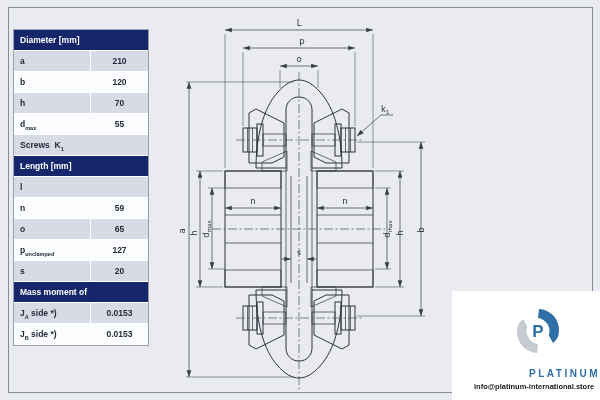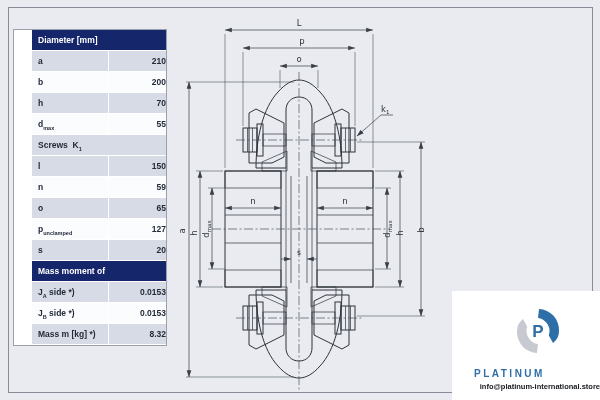--- a/index.html
+++ b/index.html
@@ -1,82 +1,82 @@
 <!DOCTYPE html>
 <html><head>
 <meta charset="utf-8">
 <style>
   html,body{margin:0;padding:0;}
   #stage{position:relative;width:600px;height:400px;background:#e9ebf1;overflow:hidden;
          font-family:"Liberation Sans",sans-serif;}
   #frame{position:absolute;left:8px;top:7px;width:583px;height:384px;border:1px solid #868c98;}
 
   
-  .tbl{position:absolute;left:13px;top:29px;width:134px;border:1px solid #99a0ac;background:#fff;padding-left:18px;}
+  .tbl{position:absolute;left:13px;top:29px;width:134px;border:1px solid #99a0ac;background:#fff;}
   .thead{height:20px;line-height:20px;background:#15266b;color:#ffffff;font-size:8.5px;
          font-weight:700;padding-left:6px;border-bottom:1px solid #fff;}
   .trow{display:flex;height:20px;line-height:20px;font-size:8.5px;font-weight:700;
         color:#232b39;border-bottom:1px solid #fff;}
   .g{background:#d7dbe5}
   .w{background:#fbfcfe}
   .cl{flex:0 0 70px;padding-left:6px;white-space:nowrap;overflow:hidden;}
-  .cv{flex:1;text-align:right;border-left:1px solid #fff;}
+  .cv{flex:1;text-align:center;border-left:1px solid #fff;}
   .cl sub{font-size:5.5px;}
 
   
   svg.draw{position:absolute;left:0;top:0;}
   .out{stroke:#2e333b;stroke-width:1;fill:none;}
   .thin{stroke:#2e333b;stroke-width:0.7;fill:none;}
   .dim{stroke:#4a505a;stroke-width:0.8;fill:none;}
   .ext{stroke:#4a505a;stroke-width:0.6;fill:none;}
   .cln{stroke:#4a505a;stroke-width:0.7;fill:none;stroke-dasharray:9 2.5 2 2.5;}
   text.dl{font-family:"DejaVu Sans",sans-serif;font-size:8.5px;fill:#2e333b;}
   text.sm{font-family:"DejaVu Sans",sans-serif;font-size:7.5px;fill:#2e333b;}
 
   
   .wm{position:absolute;left:452px;top:291px;width:148px;height:109px;background:#ffffff;}
   .wm svg{position:absolute;left:60px;top:16px;}
-  .wm-brand{position:absolute;left:0;right:0;top:77px;text-align:left;padding-left:22px;
+  .wm-brand{position:absolute;left:0;right:0;top:77px;text-align:right;padding-left:22px;
             font-size:10px;font-weight:700;letter-spacing:2.5px;color:#2f6fa8;}
-  .wm-email{position:absolute;left:0;right:0;top:91px;text-align:right;padding-left:22px;
+  .wm-email{position:absolute;left:0;right:0;top:91px;text-align:left;padding-left:22px;
             font-size:7.5px;font-weight:700;color:#15181d;}
 </style>
 </head>
 <body>
 
 <div id="stage">
   <div id="frame"></div>
 
   <div class="tbl">
     <div class="thead">Diameter [mm]</div>
 
     <div class="trow g">
       <div class="cl"><span>a</span><sub></sub><span></span></div>
       <div class="cv">210</div>
     </div>
     <div class="trow w">
       <div class="cl"><span>b</span><sub></sub><span></span></div>
-      <div class="cv">200</div>
+      <div class="cv">120</div>
     </div>
     <div class="trow g">
       <div class="cl"><span>h</span><sub></sub><span></span></div>
       <div class="cv">70</div>
     </div>
     <div class="trow w">
       <div class="cl"><span>d</span><sub>max</sub><span></span></div>
       <div class="cv">55</div>
     </div>
     <div class="trow g">
       <div class="cl"><span>Screws&nbsp;&nbsp;K</span><sub>1</sub><span></span></div>
     </div>
 
+    <div class="thead">Length [mm]</div>
 
     <div class="trow g">
       <div class="cl"><span>l</span><sub></sub><span></span></div>
-      <div class="cv">150</div>
     </div>
     <div class="trow w">
       <div class="cl"><span>n</span><sub></sub><span></span></div>
       <div class="cv">59</div>
     </div>
     <div class="trow g">
       <div class="cl"><span>o</span><sub></sub><span></span></div>
       <div class="cv">65</div>
     </div>
     <div class="trow w">
@@ -90,24 +90,20 @@
 
     <div class="thead">Mass moment of</div>
 
     <div class="trow g">
       <div class="cl"><span>J</span><sub>A</sub><span> side *)</span></div>
       <div class="cv">0.0153</div>
     </div>
     <div class="trow w">
       <div class="cl"><span>J</span><sub>B</sub><span> side *)</span></div>
       <div class="cv">0.0153</div>
-    </div>
-    <div class="trow g">
-      <div class="cl"><span>Mass m [kg] *)</span><sub></sub><span></span></div>
-      <div class="cv">8.32</div>
     </div>
   </div>
 
   <svg class="draw" width="600" height="400" viewBox="0 0 600 400">
     <defs>
       <pattern id="ha" width="5" height="5" patternUnits="userSpaceOnUse" patternTransform="rotate(45)">
         <rect width="5" height="5" fill="#f4f5f8"></rect>
         <line x1="0" y1="0" x2="0" y2="5" stroke="#6a7078" stroke-width="1"></line>
       </pattern>
       <pattern id="ru" width="4" height="4" patternUnits="userSpaceOnUse">

